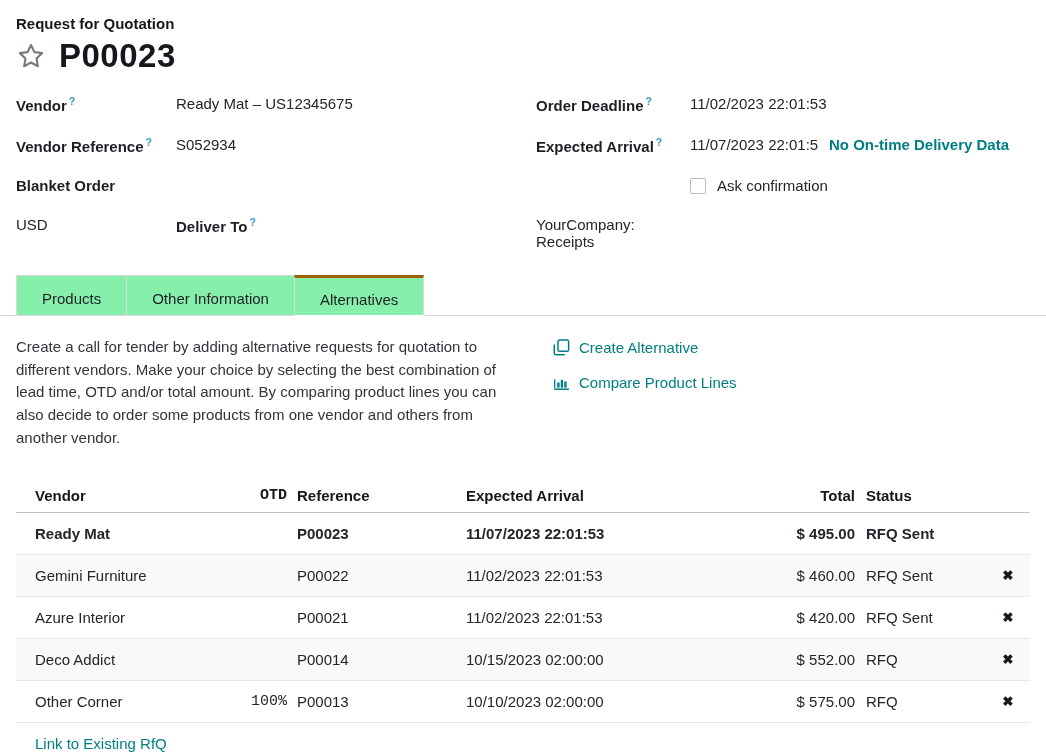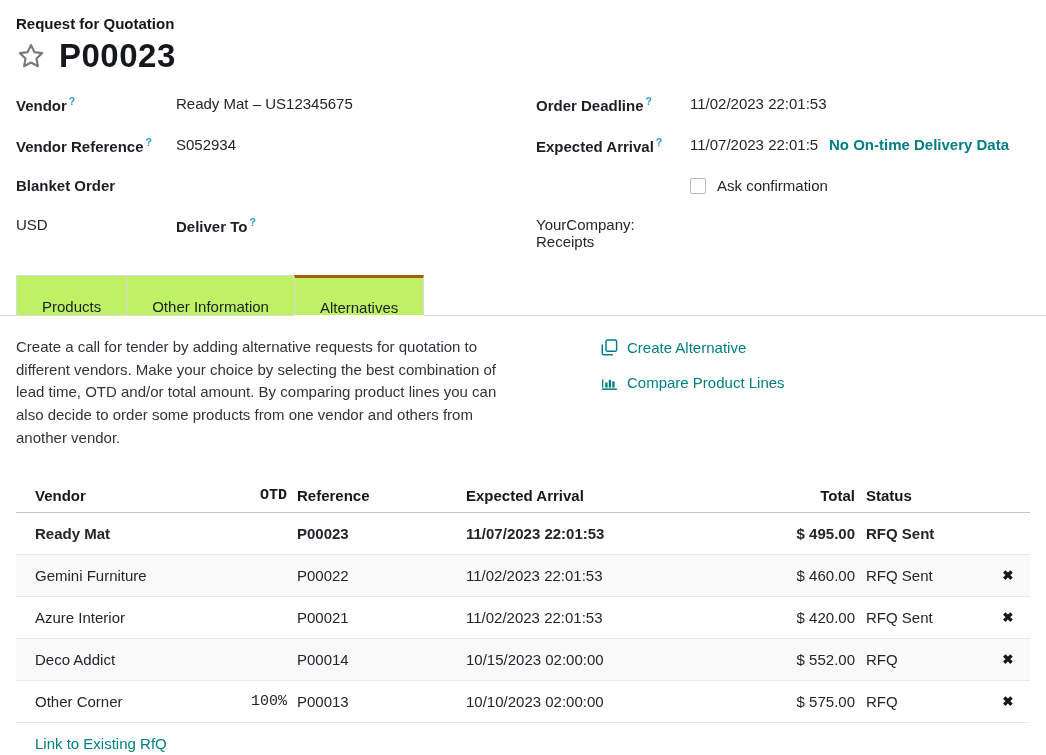--- a/index.html
+++ b/index.html
@@ -20,26 +20,26 @@
   .flabel { font-weight:700; color:#1c2024; }
   sup.help { color:#2e9ac6; font-size:10.5px; font-weight:600; margin-left:2px; }
   .fvalue { color:#22262a; }
   .arr-wrap { display:flex; align-items:baseline; }
   .trunc { max-width:129px; overflow:hidden; white-space:nowrap; display:inline-block; }
   .otd-link { color:#017e84; font-weight:700; margin-left:10px; white-space:nowrap; cursor:pointer; }
   .cb { display:inline-block; width:16px; height:16px; border:1px solid #b6babe; border-radius:2px; background:#fff; vertical-align:-3px; margin-right:11px; cursor:pointer; }
 
   
   .tabbar { display:flex; margin-top:3px; border-bottom:1px solid #d8dadd; padding-left:16px; height:41px; align-items:flex-end; }
-  .tab { height:40px; line-height:38px; border:1px solid #d8dadd; border-bottom:none; background:#bef264; padding:12px 25px; font-size:15px; color:#1c2024; cursor:pointer; }
+  .tab { height:40px; line-height:38px; border:1px solid #d8dadd; border-bottom:none; background:#86efac; padding:4px 25px; font-size:15px; color:#1c2024; cursor:pointer; }
   .tab + .tab { margin-left:-1px; }
   .tab.active { height:41px; margin-bottom:-1px; border-top:3px solid #a16207; line-height:36px; border-bottom:1px solid #fff; }
 
   
-  .tabcontent { display:flex; padding:20px 16px 0 16px;gap:48px; }
+  .tabcontent { display:flex; padding:20px 16px 0 16px; }
   .desc { width:508px; line-height:22.7px; color:#30353a; }
   .actions { margin-left:29px; padding-top:3px; display:flex; flex-direction:column; gap:18px; }
   .action-link { display:flex; align-items:center; gap:9px; color:#017e84; font-weight:500; cursor:pointer; }
   .action-link svg { display:block; }
 
   
   .alt-table { margin:30px 16px 0 16px; width:1014px; }
   .trow { display:grid; grid-template-columns:225px 46px 169px 260px 139px 131px 44px; align-items:center; }
   .thead { height:33px; border-bottom:1px solid #bfc3c6; font-weight:700; color:#14181c; }
   .tdata { height:42px; border-bottom:1px solid #e7e9eb; cursor:pointer; }

